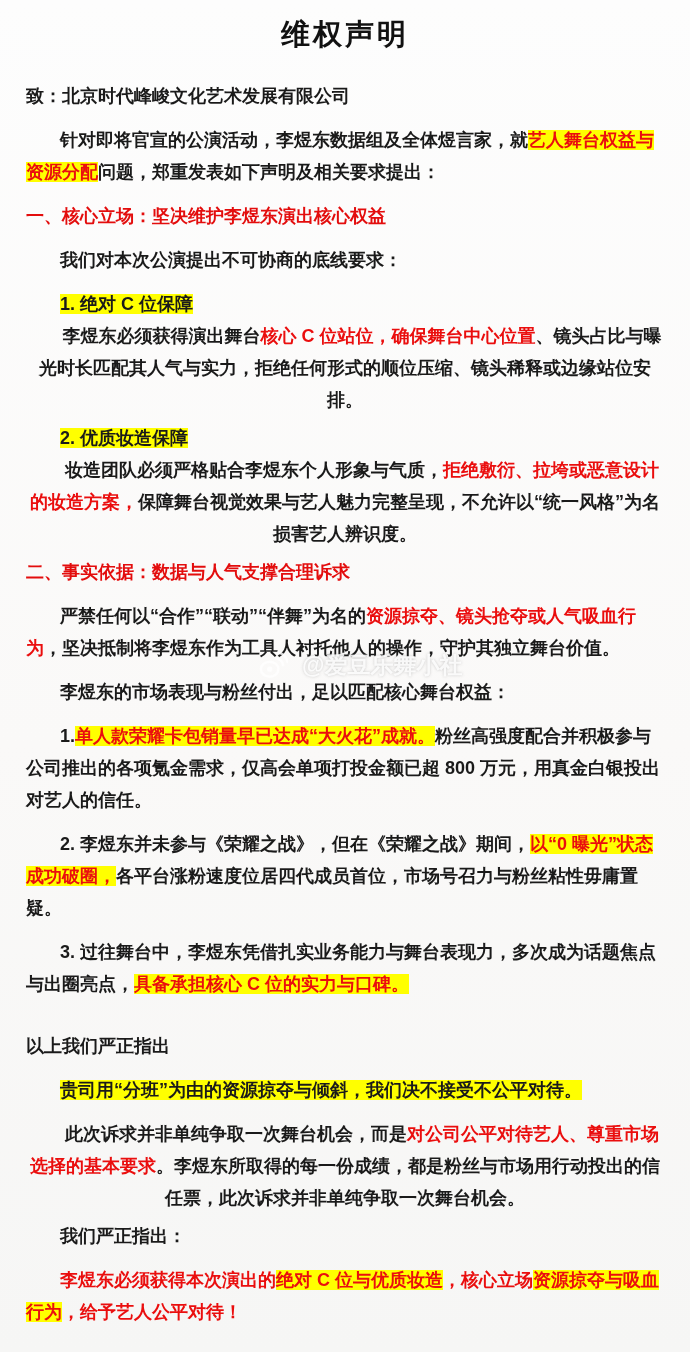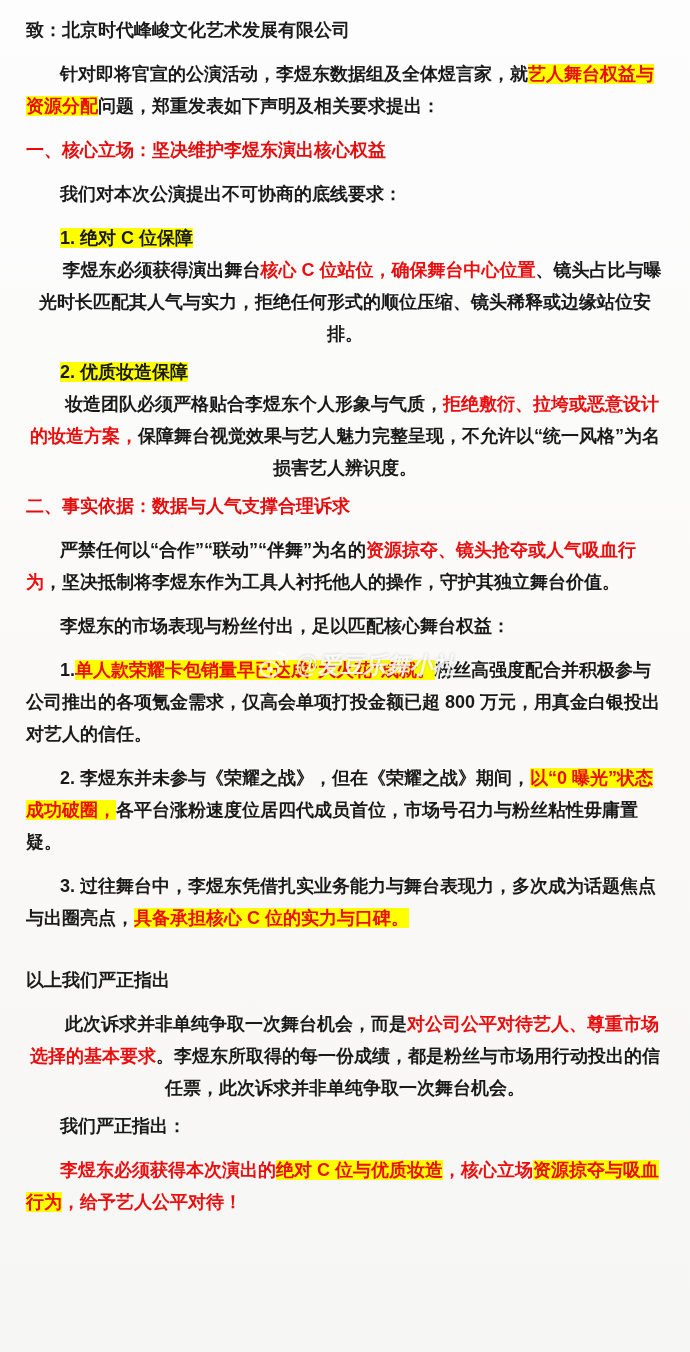--- a/index.html
+++ b/index.html
@@ -25,48 +25,50 @@
   .indent{text-indent:34px;}
   .red-h{color:#e30d0d;font-weight:800;}
   .sub{margin-bottom:0;}
   .tight{margin-bottom:6px;text-align:center;}
   .loose{margin-bottom:30px;}
   span.red{color:#ea0e0e;}
   span.hl{background:#ffff00;}
   span.b{font-weight:800;}
   .watermark{
     position:absolute;left:258px;top:650px;
-    display:flex;align-items:center;gap:7px;
+    display:flex;align-items:center;gap:14px;
     color:rgba(255,255,255,0.85);
     font-size:23px;font-weight:700;line-height:30px;
     text-shadow:0 0 3px rgba(110,110,110,0.35);
-    pointer-events:none;white-space:nowrap;font-style:italic;
+    pointer-events:none;white-space:nowrap;
   }
   .watermark svg{display:block;opacity:0.95;}
 </style>
 </head>
 <body>
 
 <div class="page">
   <div>
+      <p class="blk title"><span>维权声明</span></p>
       <p class="blk"><span>致：北京时代峰峻文化艺术发展有限公司</span></p>
       <p class="blk indent"><span>针对即将官宣的公演活动，李煜东数据组及全体煜言家，就</span><span class="red hl b">艺人舞台权益与资源分配</span><span>问题，郑重发表如下声明及相关要求提出：</span></p>
       <p class="blk red-h"><span>一、核心立场：坚决维护李煜东演出核心权益</span></p>
       <p class="blk indent"><span>我们对本次公演提出不可协商的底线要求：</span></p>
       <p class="blk sub indent"><span class="hl b">1. 绝对 C 位保障</span></p>
       <p class="blk indent tight"><span>李煜东必须获得演出舞台</span><span class="red b">核心 C 位站位，确保舞台中心位置</span><span>、镜头占比与曝光时长匹配其人气与实力，拒绝任何形式的顺位压缩、镜头稀释或边缘站位安排。</span></p>
       <p class="blk sub indent"><span class="hl b">2. 优质妆造保障</span></p>
       <p class="blk indent tight"><span>妆造团队必须严格贴合李煜东个人形象与气质，</span><span class="red b">拒绝敷衍、拉垮或恶意设计的妆造方案，</span><span>保障舞台视觉效果与艺人魅力完整呈现，不允许以“统一风格”为名损害艺人辨识度。</span></p>
       <p class="blk red-h"><span>二、事实依据：数据与人气支撑合理诉求</span></p>
       <p class="blk indent"><span>严禁任何以“合作”“联动”“伴舞”为名的</span><span class="red b">资源掠夺、镜头抢夺或人气吸血行为</span><span>，坚决抵制将李煜东作为工具人衬托他人的操作，守护其独立舞台价值。</span></p>
       <p class="blk indent"><span>李煜东的市场表现与粉丝付出，足以匹配核心舞台权益：</span></p>
       <p class="blk indent"><span class="b">1.</span><span class="red hl b">单人款荣耀卡包销量早已达成“大火花”成就。</span><span>粉丝高强度配合并积极参与公司推出的各项氪金需求，</span><span class="b">仅高会单项打投金额已超 800 万元</span><span>，用真金白银投出对艺人的信任。</span></p>
       <p class="blk indent"><span>2. 李煜东并未参与《荣耀之战》，但在《荣耀之战》期间，</span><span class="red hl b">以“0 曝光”状态成功破圈，</span><span>各平台涨粉速度位居四代成员首位，市场号召力与粉丝粘性毋庸置疑。</span></p>
       <p class="blk indent loose"><span>3. 过往舞台中，李煜东凭借扎实业务能力与舞台表现力，多次成为话题焦点与出圈亮点，</span><span class="red hl b">具备承担核心 C 位的实力与口碑。</span></p>
       <p class="blk"><span>以上我们严正指出</span></p>
+      <p class="blk indent"><span class="hl b">贵司用“分班”为由的资源掠夺与倾斜，我们决不接受不公平对待。</span></p>
       <p class="blk indent tight"><span>此次诉求并非单纯争取一次舞台机会，而是</span><span class="red b">对公司公平对待艺人、尊重市场选择的基本要求</span><span>。李煜东所取得的每一份成绩，都是粉丝与市场用行动投出的信任票，此次诉求并非单纯争取一次舞台机会。</span></p>
       <p class="blk indent"><span>我们严正指出：</span></p>
       <p class="blk indent loose"><span class="red b">李煜东必须获得本次演出的</span><span class="red hl b">绝对 C 位与优质妆造</span><span class="red b">，核心立场</span><span class="red hl b">资源掠夺与吸血行为</span><span class="red b">，给予艺人公平对待！</span></p>
     </div>
 
   <div class="watermark">
     <span>
       <svg width="30" height="30" viewBox="0 0 36 36" fill="none">
         <ellipse cx="14" cy="23" rx="10.5" ry="9" stroke="currentColor" stroke-width="3"></ellipse>
         <circle cx="14" cy="23" r="3.2" fill="currentColor"></circle>

